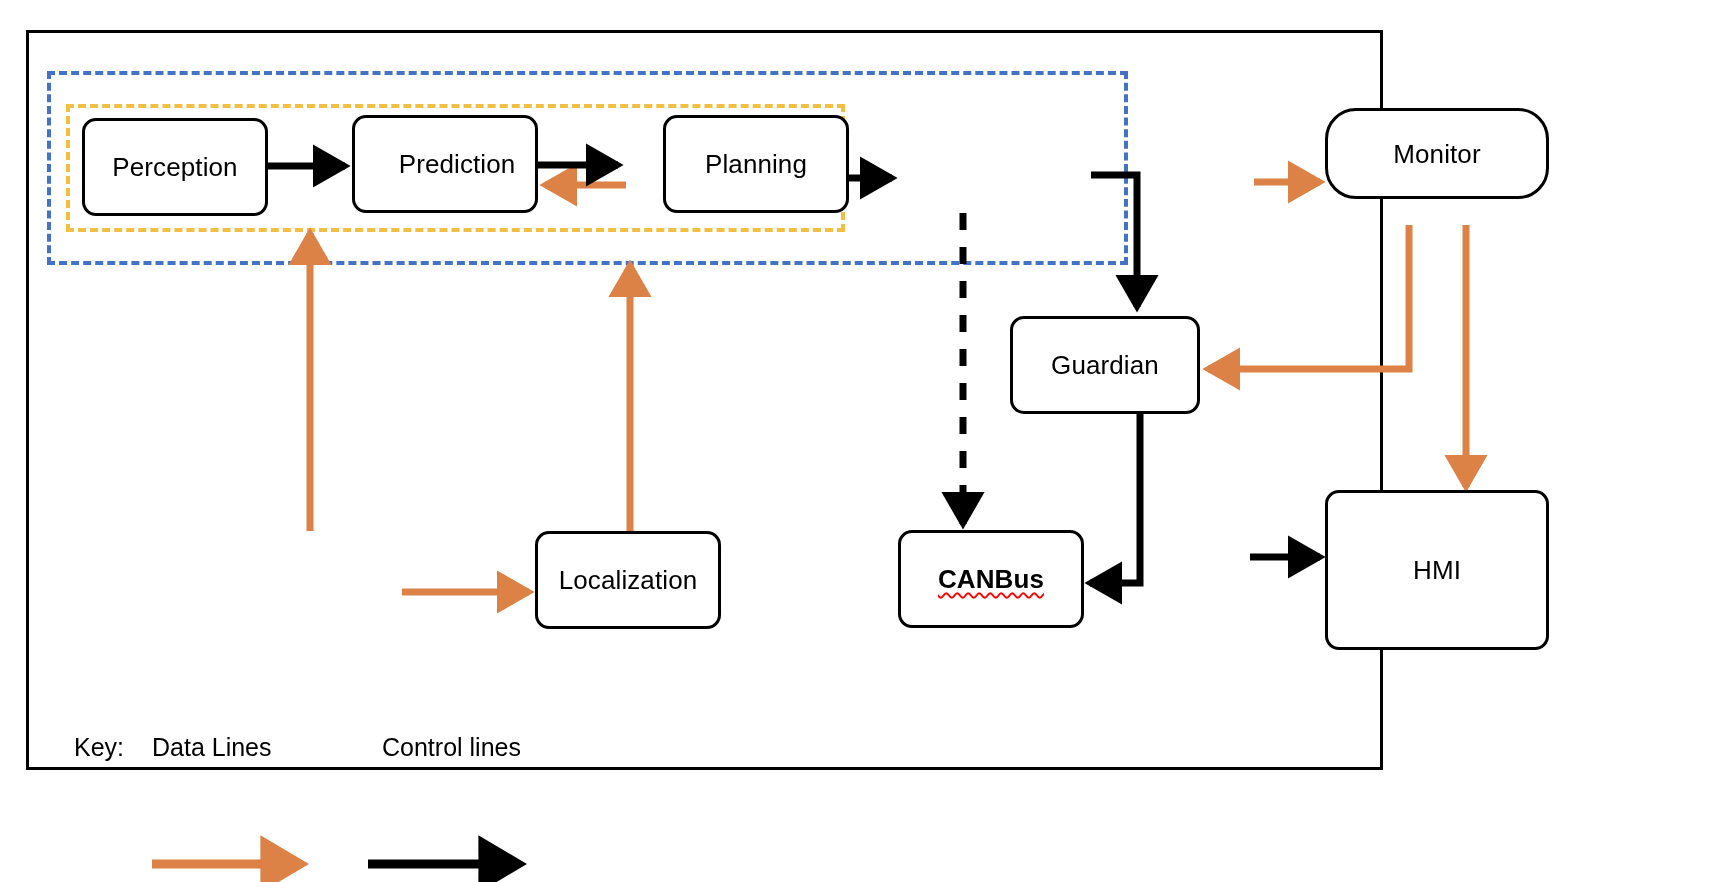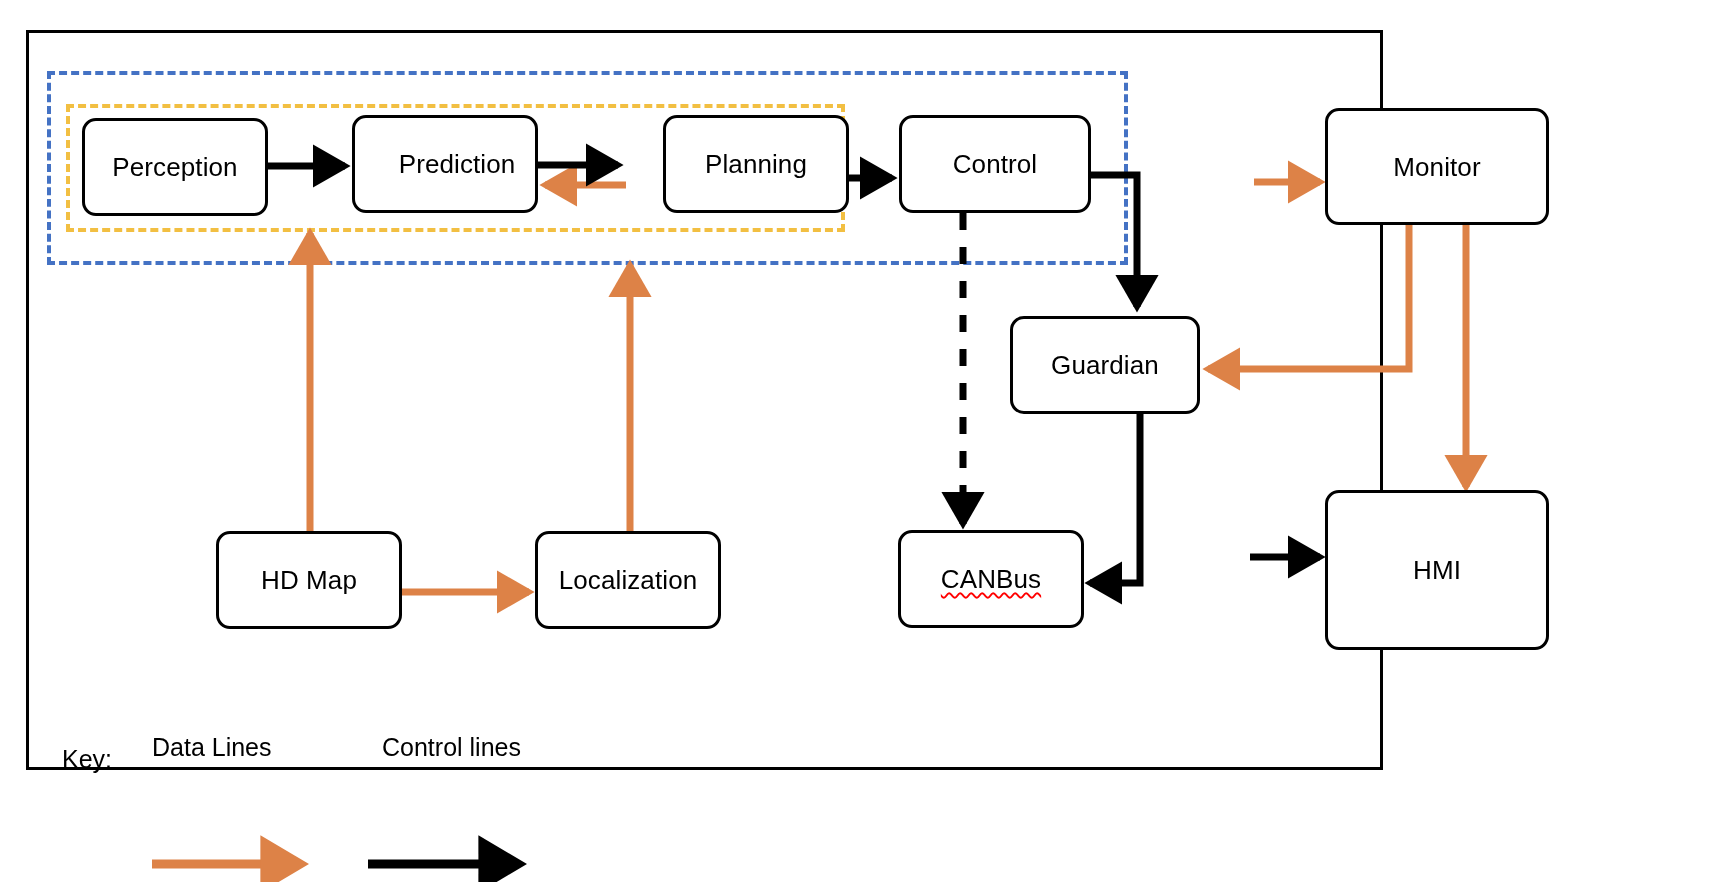--- a/index.html
+++ b/index.html
@@ -152,51 +152,45 @@
   </div>
 
   <div class="node" style="left:352px;top:115px;width:186px;height:98px;padding-left:24px;">
     <span class="node-label">Prediction</span>
   </div>
 
   <div class="node" style="left:628px;top:115px;width:186px;height:98px;margin-left:35px;">
     <span class="node-label">Planning</span>
   </div>
 
-  <div class="node" style="left:899px;top:115px;width:192px;height:98px;">
-    <span class="node-label">Control</span>
-  </div>
 
   <div class="node" style="left:1010px;top:316px;width:190px;height:98px;">
     <span class="node-label">Guardian</span>
   </div>
 
-  <div class="node" style="left:898px;top:530px;width:186px;height:98px;">
+  <div class="node" style="left:898px;top:530px;width:186px;height:98px;font-weight:bold;">
     <span class="node-label misspelled">CANBus</span>
   </div>
 
-  <div class="node" style="left:216px;top:531px;width:186px;height:98px;">
-    <span class="node-label">HD Map</span>
-  </div>
 
   <div class="node" style="left:535px;top:531px;width:186px;height:98px;">
     <span class="node-label">Localization</span>
   </div>
 
-  <div class="node" style="left:1325px;top:108px;width:224px;height:117px;">
+  <div class="node" style="left:1325px;top:108px;width:224px;height:91px;border-radius:31px;">
     <span class="node-label">Monitor</span>
   </div>
 
   <div class="node" style="left:1325px;top:490px;width:224px;height:160px;">
     <span class="node-label">HMI</span>
   </div>
 
   <div class="legend" style="left:0;top:0;width:1732px;height:882px;">
 
-    <span class="legend-text" style="left:62px;top:735px;margin-top:12px;">Key:</span>
+    <span class="legend-text" style="left:74px;top:735px;">Key:</span>
 
     <span class="legend-text" style="left:152px;top:735px;text-align:center;">Data Lines</span>
 
     <span class="legend-text" style="left:382px;top:735px;">Control lines</span>
   </div>
 
   <svg id="connectors-top" viewBox="0 0 1732 882" xmlns="http://www.w3.org/2000/svg">
     <defs>
       <marker id="arrow-black-lg" markerWidth="7" markerHeight="7" refX="4.4" refY="3.5" orient="auto" markerUnits="strokeWidth">
         <path d="M0,0.3 L5.4,3.5 L0,6.7 Z" fill="#000000"></path>

